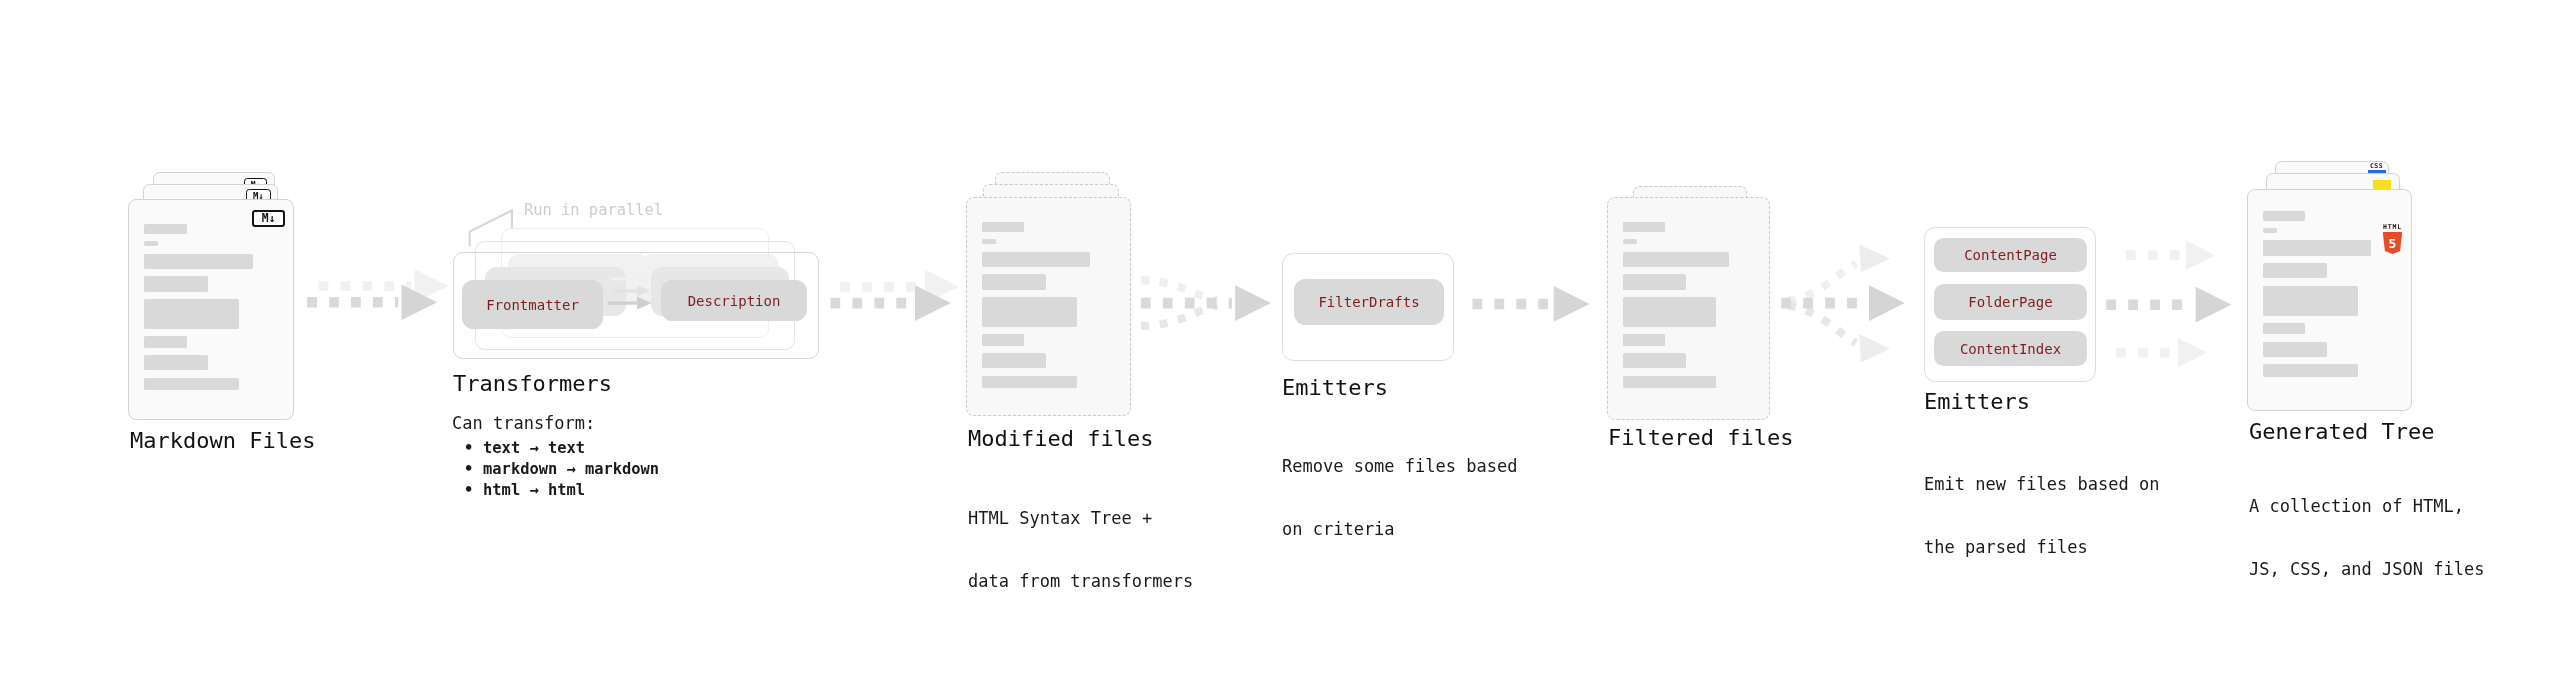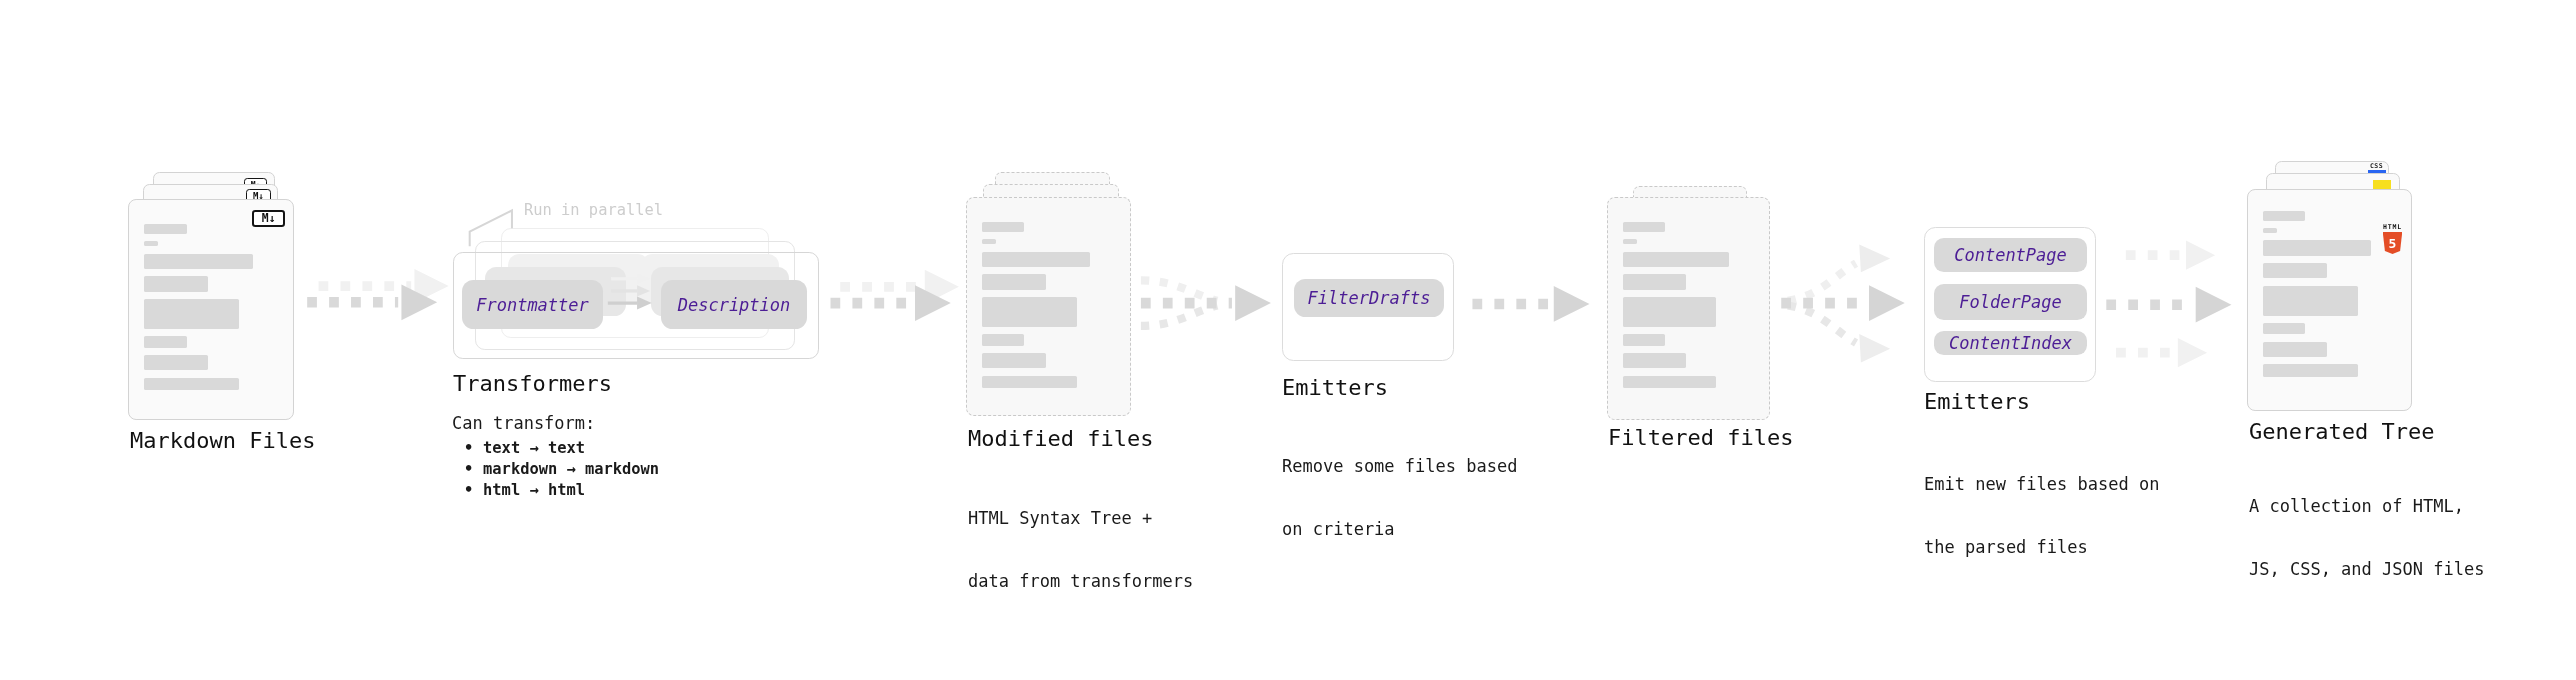--- a/index.html
+++ b/index.html
@@ -7,21 +7,21 @@
     font-family: "DejaVu Sans Mono", monospace; }
   body { position: relative; overflow: hidden; }
   .card { position: absolute; background: #fafafa; border: 1.6px solid #d3d3d3;
           border-radius: 8.1px; overflow: hidden; }
   .tab  { border-radius: 6.5px; overflow: hidden; }
   .dashed { background: #f8f8f8; border: 1.6px dashed #c9c9c9; }
   .bars { display: flex; flex-direction: column; gap: 7.3px; padding: 24.4px 14.6px 0 14.6px; }
   .bar  { background: #d9d9d9; border-radius: 1.6px; flex: none; }
   .pill { position: absolute; background: #d9d9d9; border-radius: 11.4px;
           display: flex; align-items: center; justify-content: center;
-          font-size: 17px; color: #4c1d95; white-space: pre; font-style: italic; }
+          font-size: 14px; color: #7f1d1d; white-space: pre; }
   .ghost1 { background: #e7e7e7; }
   .ghost2 { background: #f1f1f1; }
   .cbox { position: absolute; border: 1.6px solid #dcdcdc; border-radius: 11.4px; background: #ffffff; }
   .tbox { position: absolute; border: 1.6px solid #d6d6d6; border-radius: 9.8px; background: transparent; }
   .tbox.g1 { border-color: #e4e4e4; }
   .tbox.g2 { border-color: #eeeeee; }
   .title { position: absolute; font-size: 22px; line-height: 24.4px; color: #111111; white-space: pre; }
   .desc  { position: absolute; font-size: 17px; line-height: 21px; color: #1a1a1a; white-space: pre; }
   .note  { position: absolute; font-size: 15.4px; line-height: 18px; color: #cdcdcd; white-space: pre; }
   .bullet-row { position: absolute; font-size: 15.4px; line-height: 19.5px; color: #1a1a1a; white-space: pre; font-weight: bold; }
@@ -80,21 +80,21 @@
 <div class="tbox g2" style="left:501px;top:228px;width:268px;height:110px"></div>
 <div class="tbox g1" style="left:475px;top:241px;width:320px;height:109px"></div>
 <div class="tbox" style="left:453px;top:252px;width:366px;height:107px"></div>
 
 <div class="pill ghost2" style="left:508px;top:254px;width:141px;height:49px"></div>
 <div class="pill ghost1" style="left:485px;top:267px;width:141px;height:49px"></div>
 <div class="pill" style="left:462px;top:280px;width:141px;height:49px">Frontmatter</div>
 
 <div class="pill ghost2" style="left:641px;top:254px;width:138px;height:49px"></div>
 <div class="pill ghost1" style="left:651px;top:267px;width:138px;height:49px"></div>
-<div class="pill" style="left:661px;top:280px;width:146px;height:49px">Description</div>
+<div class="pill" style="left:661px;top:280px;width:146px;height:41px">Description</div>
 
 <div class="note" style="left:524px;top:201px">Run in parallel</div>
 <div class="title" style="left:453px;top:372px">Transformers</div>
 <div class="desc" style="left:452px;top:413px">Can transform:</div>
 <div class="bullet-row" style="left:464px;top:439px"><span>•</span><span class="txt">text → text</span></div>
 <div class="bullet-row" style="left:464px;top:460px"><span>•</span><span class="txt">markdown → markdown</span></div>
 <div class="bullet-row" style="left:464px;top:481px"><span>•</span><span class="txt">html → html</span></div>
 
 <div class="card tab dashed" style="left:995px;top:172px;width:115px;height:39px"></div>
 <div class="card tab dashed" style="left:983px;top:184px;width:136px;height:39px"></div>
@@ -110,21 +110,21 @@
       <div class="bar" style="width: 71%; height: 12.2px;"></div>
     </div>
 </div>
 <div class="title" style="left:968px;top:427px">Modified files</div>
 <div class="desc" style="left:968px;top:466px">
   <div>HTML Syntax Tree +</div>
   <div>data from transformers</div>
 </div>
 
 <div class="cbox" style="left:1282px;top:253px;width:172px;height:108px"></div>
-<div class="pill" style="left:1294px;top:279px;width:150px;height:38px">FilterDrafts</div>
+<div class="pill" style="left:1294px;top:279px;width:150px;height:46px">FilterDrafts</div>
 <div class="title" style="left:1282px;top:376px">Emitters</div>
 <div class="desc" style="left:1282px;top:414px">
   <div>Remove some files based</div>
   <div>on criteria</div>
 </div>
 
 <div class="card tab dashed" style="left:1633px;top:186px;width:114px;height:39px"></div>
 <div class="card dashed" style="left:1607px;top:197px;width:163px;height:223px">
   <div class="bars">
       <div class="bar" style="width: 32%; height: 9.8px;"></div>
@@ -135,21 +135,21 @@
       <div class="bar" style="width: 32%; height: 11.4px;"></div>
       <div class="bar" style="width: 48%; height: 15.4px;"></div>
       <div class="bar" style="width: 71%; height: 12.2px;"></div>
     </div>
 </div>
 <div class="title" style="left:1608px;top:426px">Filtered files</div>
 
 <div class="cbox" style="left:1924px;top:227px;width:172px;height:155px"></div>
 <div class="pill" style="left:1934px;top:238px;width:153px;height:34px;border-radius:9.8px">ContentPage</div>
 <div class="pill" style="left:1934px;top:284px;width:153px;height:36px;border-radius:9.8px">FolderPage</div>
-<div class="pill" style="left:1934px;top:331px;width:153px;height:24px;border-radius:9.8px">ContentIndex</div>
+<div class="pill" style="left:1934px;top:331px;width:153px;height:35px;border-radius:9.8px">ContentIndex</div>
 <div class="title" style="left:1924px;top:390px">Emitters</div>
 <div class="desc" style="left:1924px;top:432px">
   <div>Emit new files based on</div>
   <div>the parsed files</div>
 </div>
 
 <div class="card tab" style="left:2275px;top:161px;width:114px;height:52px"></div>
 <div class="css-badge" style="left:2366px;top:163px">
   <div class="css-text">CSS</div>
   <div class="css-bar"></div>

